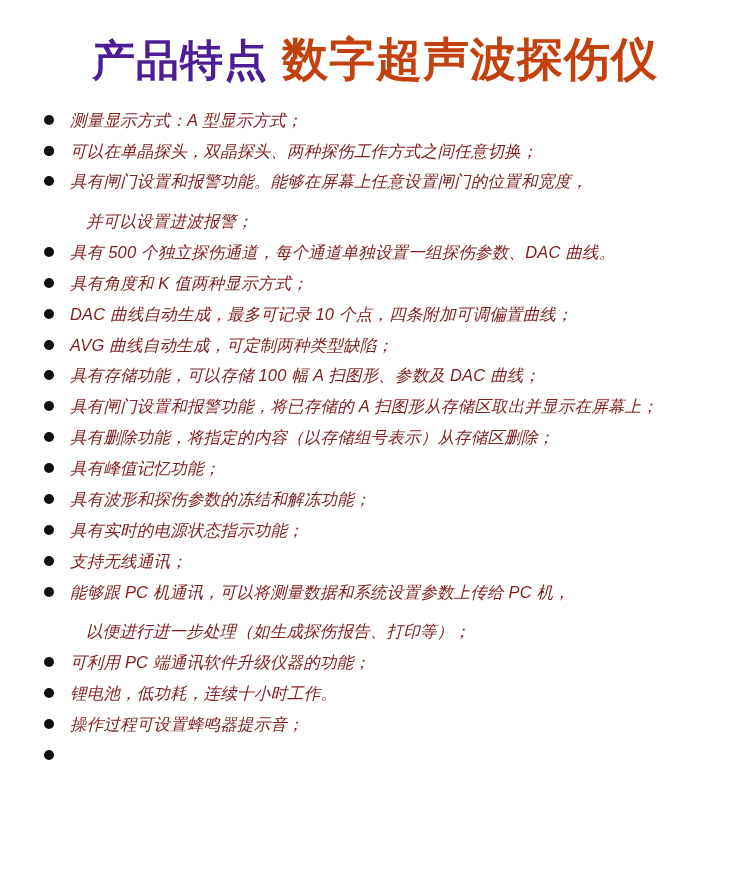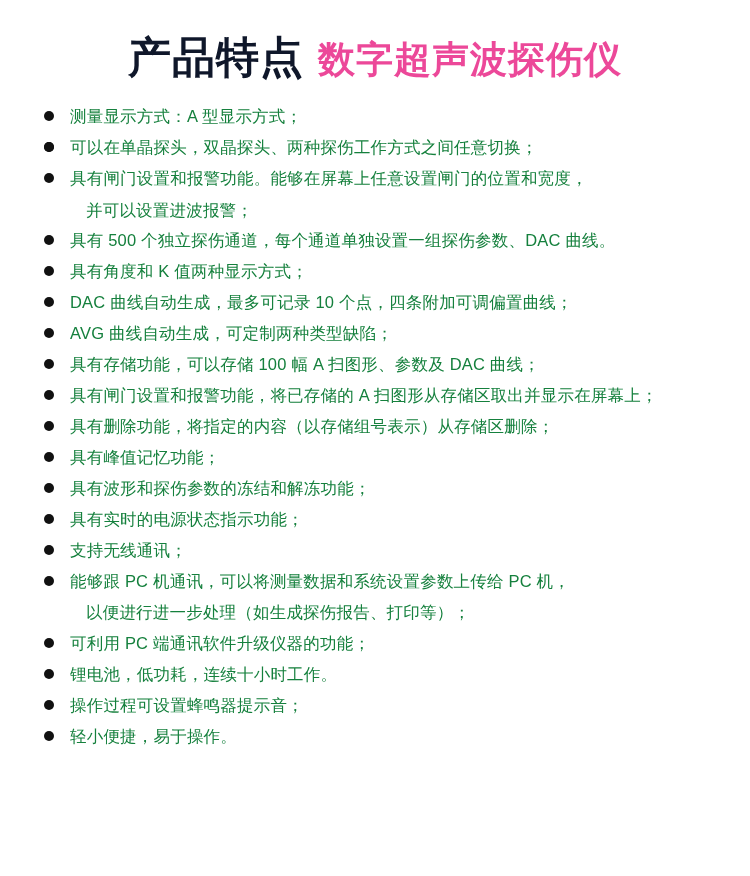--- a/index.html
+++ b/index.html
@@ -25,59 +25,60 @@
     display: flex;
     justify-content: center;
     align-items: baseline;
     gap: 14px;
     padding-top: 34px;
     padding-bottom: 8px;
   }
   .title-red {
     font-size: 43px;
     font-weight: bold;
-    color: #0f172a;
+    color: #4c1d95;
     letter-spacing: 1px;
     line-height: 1.1;
   }
   .title-black {
-    font-size: 37px;
+    font-size: 46px;
     font-weight: bold;
-    color: #ec4899;
+    color: #c2410c;
     letter-spacing: 1px;
     line-height: 1.1;
   }
   .features {
     margin: 0;
     padding: 16px 30px 0 44px;
     list-style: none;
   }
   .feature-item {
     position: relative;
     font-size: 16.5px;
     line-height: 1.42;
     margin-bottom: 7.5px;
     padding-left: 26px;
-    color: #15803d;
+    color: #7f1d1d;
     letter-spacing: 0.2px;
+    font-style: italic;
   }
   .feature-item .bullet {
     position: absolute;
     left: 0;
     top: 6px;
     width: 10px;
     height: 10px;
     background: #111111;
     border-radius: 50%;
     display: block;
   }
   .feature-line2 {
     display: block;
     padding-left: 16px;
-    margin-top: 8px;
+    margin-top: 16px;
   }
 </style>
 </head>
 <body>
 
 <div class="page">
 
   <div class="title-row">
     <span class="title-red">产品特点</span>
     <span class="title-black">数字超声波探伤仪</span>
@@ -156,17 +157,16 @@
     <li class="feature-item">
       <span class="bullet"></span>
       <span>锂电池，低功耗，连续十小时工作。</span>
     </li>
     <li class="feature-item">
       <span class="bullet"></span>
       <span>操作过程可设置蜂鸣器提示音；</span>
     </li>
     <li class="feature-item">
       <span class="bullet"></span>
-      <span>轻小便捷，易于操作。</span>
     </li>
   </ul>
 
 </div>
 
 </body></html>

